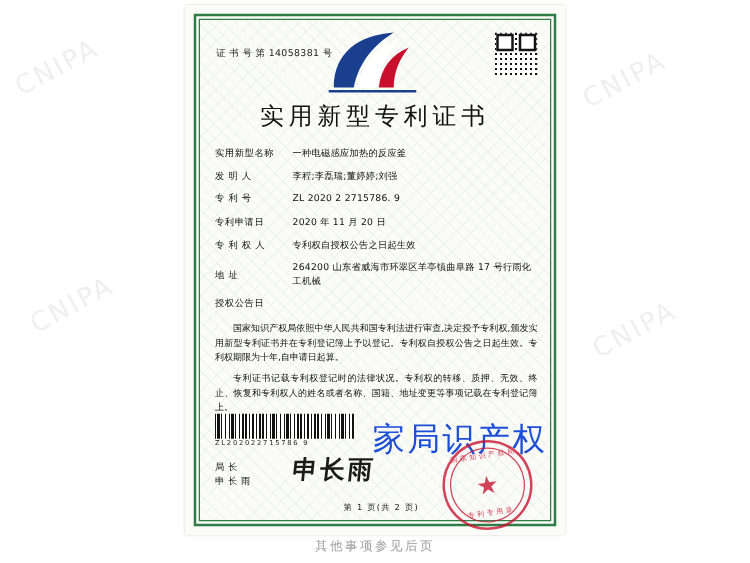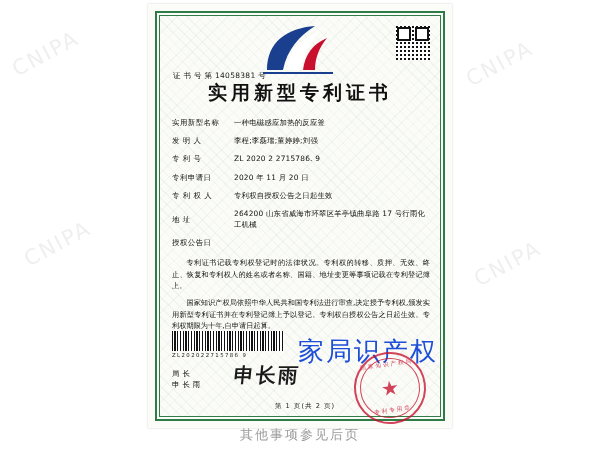--- a/index.html
+++ b/index.html
@@ -75,21 +75,20 @@
   .wm.rot { transform: rotate(-28deg); transform-origin: left top; }
 
   
   #cert-no {
     position: absolute;
     left: 25px;
     top: 34px;
     font-size: 7.5px;
     color: #1a1a1a;
     letter-spacing: 0.3px;
-    margin-top: 33px;
   }
   #qr {
     position: absolute;
     right: 22px;
     top: 22px;
     width: 34px;
     height: 34px;
     background:
       repeating-linear-gradient(0deg,#000 0 2px, #fff 2px 4px),
       repeating-linear-gradient(90deg,#000 0 2px, #fff 2px 4px);
@@ -115,21 +114,21 @@
     width: 86px;
     height: 58px;
   }
 
   #cert-title {
     position: absolute;
     left: 0; right: 0;
     top: 76px;
     text-align: center;
     font-size: 19px;
-    font-weight: bold;
+    font-weight: normal;
     color: #111;
     letter-spacing: 4px;
     font-family: "DejaVu Sans", "Liberation Sans", sans-serif;
   }
 
   
   #fields {
     position: absolute;
     left: 24px;
     right: 22px;
@@ -271,21 +270,21 @@
     text-align: center;
     font-size: 6.6px;
     color: #222;
     letter-spacing: 1px;
   }
   #footer-note {
     position: absolute;
     left: 0; right: 0;
     bottom: 6px;
     text-align: center;
-    font-size: 13px;
+    font-size: 10px;
     color: #9b9b9b;
     letter-spacing: 2px;
   }
 </style>
 </head>
 <body>
 
 <div id="cert-page">
 
   <div class="wm rot" style="left:8px; top:60px;">CNIPA</div>
@@ -335,22 +334,22 @@
       <div class="row">
         <div class="lbl">地    址</div>
         <div class="val">264200 山东省威海市环翠区羊亭镇曲阜路 17 号行雨化工机械</div>
       </div>
       <div class="row">
         <div class="lbl">授权公告日</div>
       </div>
     </div>
 
     <div id="body-text">
+      <p>国家知识产权局依照中华人民共和国专利法进行审查,决定授予专利权,颁发实用新型专利证书并在专利登记簿上予以登记。专利权自授权公告之日起生效。专利权期限为十年,自申请日起算。</p>
       <p>专利证书记载专利权登记时的法律状况。专利权的转移、质押、无效、终止、恢复和专利权人的姓名或者名称、国籍、地址变更等事项记载在专利登记簿上。</p>
-      <p>国家知识产权局依照中华人民共和国专利法进行审查,决定授予专利权,颁发实用新型专利证书并在专利登记簿上予以登记。专利权自授权公告之日起生效。专利权期限为十年,自申请日起算。</p>
     </div>
 
     <div id="barcode"></div>
     <div id="barcode-no">ZL202022715786 9</div>
 
     <div id="seal-wm">家局识产权</div>
 
     <div id="sig-label">局长<br>申长雨</div>
     <div id="sig-name">申长雨</div>
 

